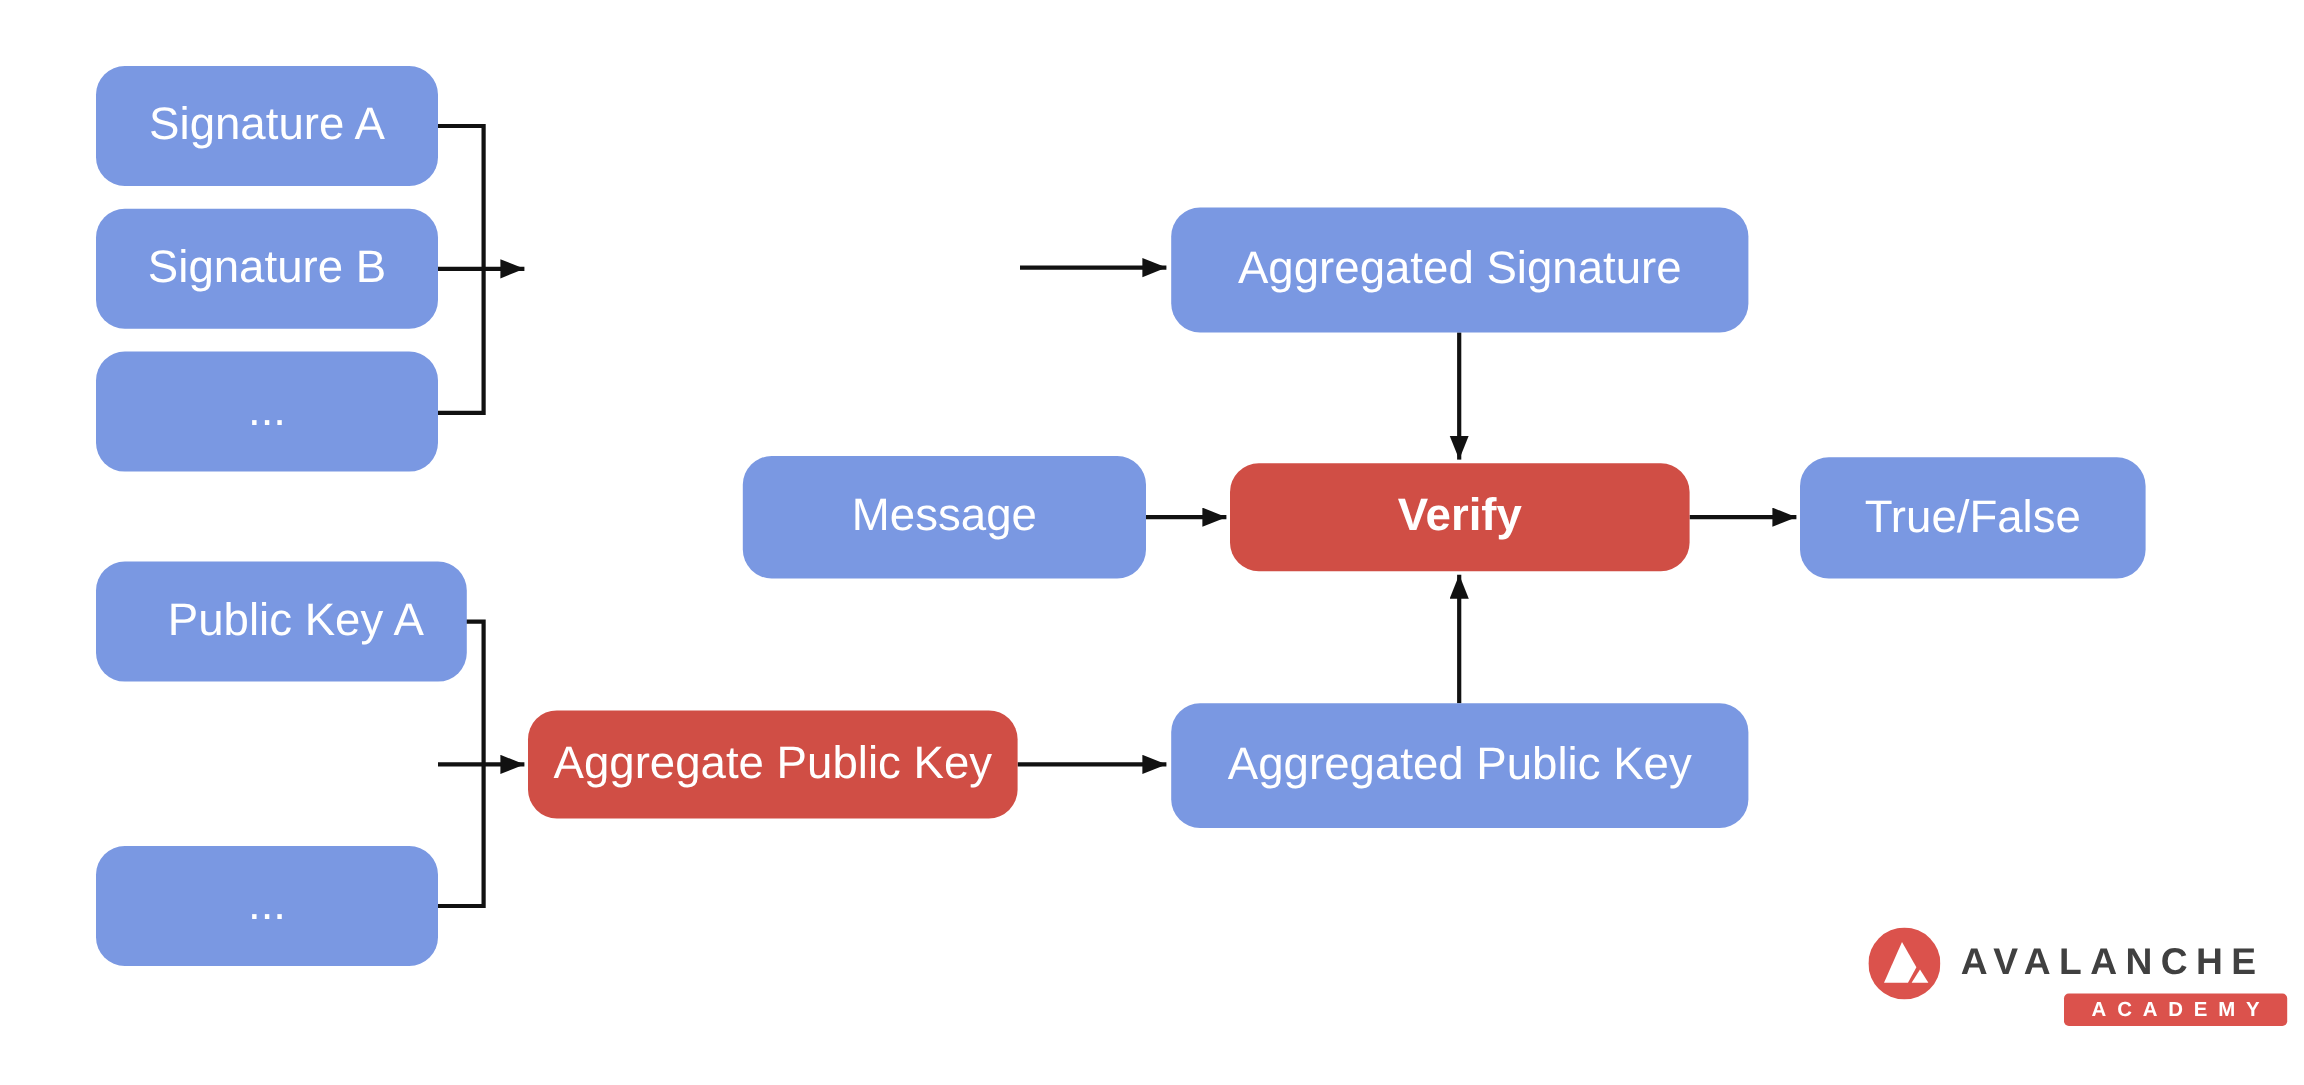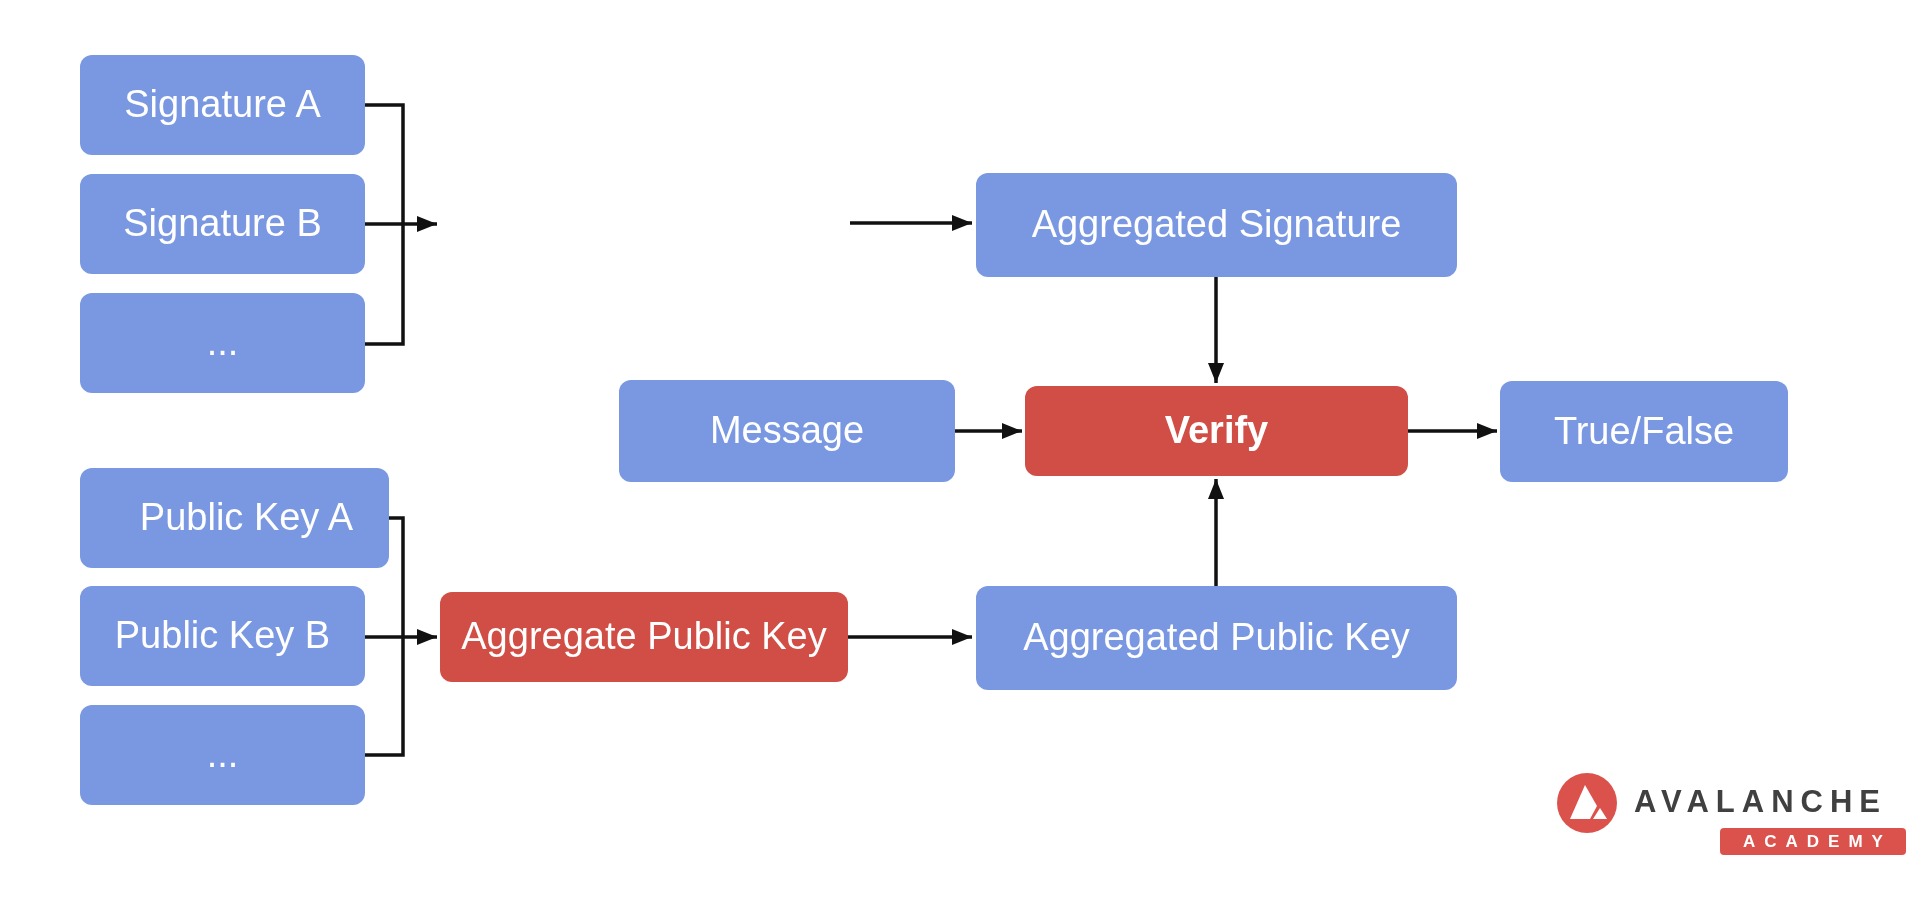--- a/index.html
+++ b/index.html
@@ -9,21 +9,21 @@
     background:#ffffff;
     font-family:"Liberation Sans",sans-serif;
     overflow:hidden;
   }
   .node{
     position:absolute;
     display:flex;align-items:center;justify-content:center;
     color:#ffffff;
     font-size:38px;
     line-height:1.1;
-    border-radius:12px;
+    border-radius:24px;
     text-align:center;
     white-space:nowrap;
   }
   .blue{background:#7A98E2;}
   .red{background:#D04E45;}
   .bold{font-weight:bold;}
   #arrows{position:absolute;left:0;top:0;}
   
   .brand-text{
     position:absolute;left:1634px;top:784px;
@@ -77,21 +77,20 @@
     <line x1="907" y1="431" x2="1022" y2="431" stroke="#111111" stroke-width="3.5" marker-end="url(#ah)"></line>
 
     <line x1="1408" y1="431" x2="1497" y2="431" stroke="#111111" stroke-width="3.5" marker-end="url(#ah)"></line>
   </svg>
 
   <div class="node blue" style="left:80px;top:55px;width:285px;height:100px;">Signature A</div>
   <div class="node blue" style="left:80px;top:174px;width:285px;height:100px;">Signature B</div>
   <div class="node blue" style="left:80px;top:293px;width:285px;height:100px;">...</div>
 
   <div class="node blue" style="left:80px;top:468px;width:285px;height:100px;padding-left:24px;">Public Key A</div>
-  <div class="node blue" style="left:80px;top:586px;width:285px;height:100px;">Public Key B</div>
   <div class="node blue" style="left:80px;top:705px;width:285px;height:100px;">...</div>
 
   <div class="node red" style="left:440px;top:592px;width:408px;height:90px;">Aggregate Public Key</div>
 
   <div class="node blue" style="left:976px;top:586px;width:481px;height:104px;">Aggregated Public Key</div>
   <div class="node blue" style="left:976px;top:173px;width:481px;height:104px;">Aggregated Signature</div>
 
   <div class="node blue" style="left:619px;top:380px;width:336px;height:102px;">Message</div>
   <div class="node red bold" style="left:1025px;top:386px;width:383px;height:90px;">Verify</div>
   <div class="node blue" style="left:1500px;top:381px;width:288px;height:101px;">True/False</div>

